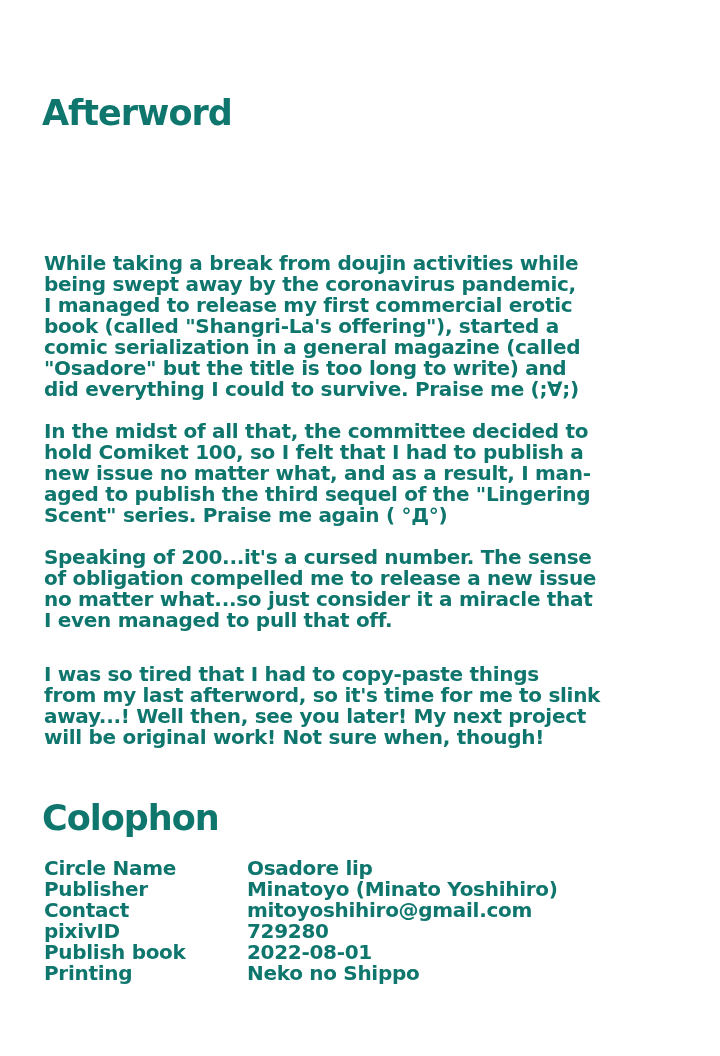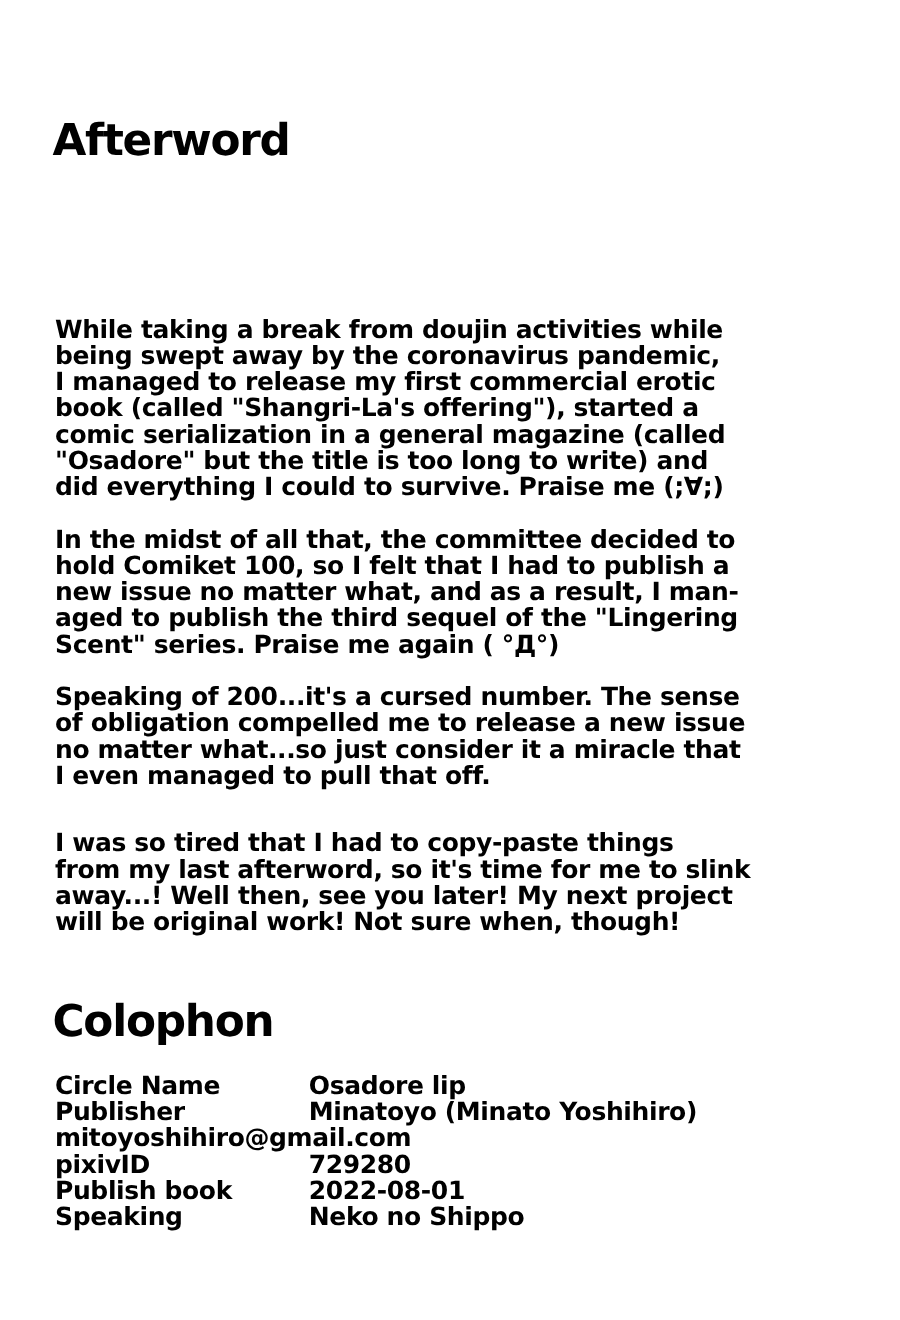--- a/index.html
+++ b/index.html
@@ -7,21 +7,21 @@
     padding: 0;
     background: #ffffff;
   }
   .page {
     position: relative;
     width: 720px;
     height: 1056px;
     background: #ffffff;
     overflow: hidden;
     font-family: "DejaVu Sans", "Liberation Sans", sans-serif;
-    color: #000000;
+    color: #0f766e;
   }
   .heading {
     position: absolute;
     left: 42px;
     font-size: 35px;
     font-weight: bold;
     letter-spacing: -1px;
     line-height: 1;
     white-space: nowrap;
   }
@@ -91,29 +91,30 @@
   <div class="colophon-table">
     <div class="colophon-row">
       <div class="colophon-label">Circle Name</div>
       <div class="colophon-value">Osadore lip</div>
     </div>
     <div class="colophon-row">
       <div class="colophon-label">Publisher</div>
       <div class="colophon-value">Minatoyo (Minato Yoshihiro)</div>
     </div>
     <div class="colophon-row">
+      <div class="colophon-label">Contact</div>
       <div class="colophon-value">mitoyoshihiro@gmail.com</div>
     </div>
     <div class="colophon-row">
       <div class="colophon-label">pixivID</div>
       <div class="colophon-value">729280</div>
     </div>
     <div class="colophon-row">
       <div class="colophon-label">Publish book</div>
       <div class="colophon-value">2022-08-01</div>
     </div>
     <div class="colophon-row">
-      <div class="colophon-label">Speaking</div>
+      <div class="colophon-label">Printing</div>
       <div class="colophon-value">Neko no Shippo</div>
     </div>
   </div>
 
 </div>
 
 </body></html>

